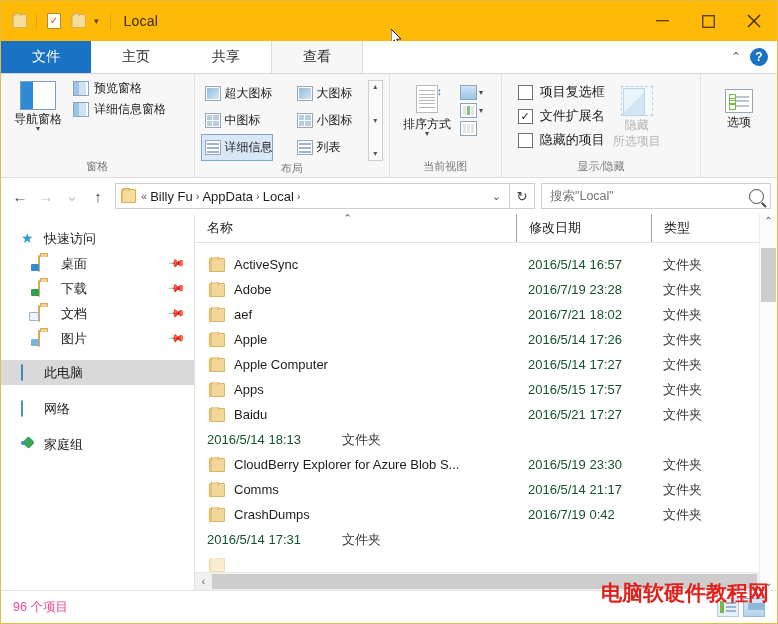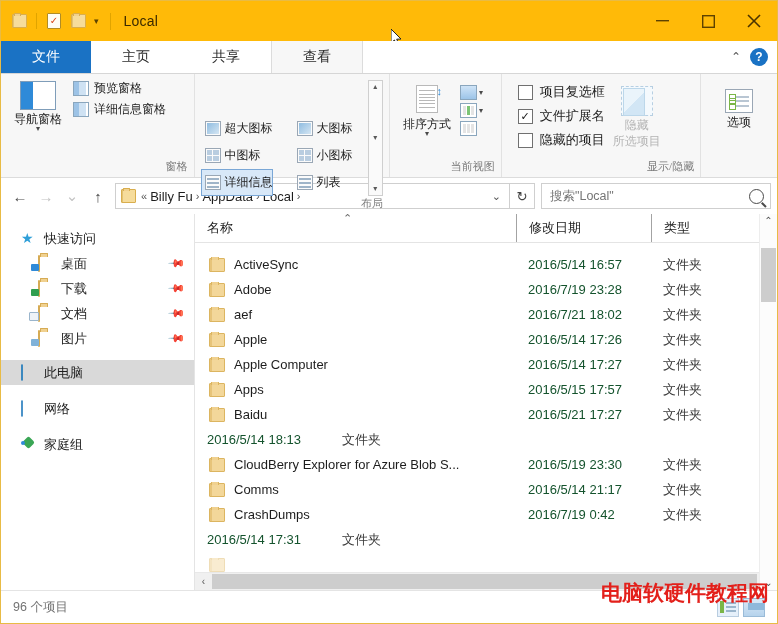--- a/index.html
+++ b/index.html
@@ -42,37 +42,37 @@
   .chevup{color:#5a5a5a;font-size:12px;}
   .helpbtn{width:18px;height:18px;border-radius:50%;background:#1a72c4;color:#fff;font-size:12px;
            display:flex;align-items:center;justify-content:center;font-weight:bold;}
 
   
   .ribbon{height:103px;background:#f7f7f7;border-bottom:1px solid #dcdcdc;display:flex;flex:0 0 auto;
           position:relative;}
   .rgroup{display:flex;flex-direction:column;justify-content:space-between;
           border-right:1px solid #e2e2e2;padding:4px 6px 0 6px;box-sizing:border-box;height:100%;}
   .rgroup-body{display:flex;align-items:flex-start;flex:1;}
-  .rgroup-title{text-align:right;font-size:11px;color:#7a7a7a;padding-bottom:3px;font-family:Liberation Serif, serif;}
+  .rgroup-title{text-align:center;font-size:11px;color:#7a7a7a;padding-bottom:3px;font-family:Liberation Serif, serif;}
   .bigbtn{display:flex;flex-direction:column;align-items:center;justify-content:flex-start;
           width:62px;padding-top:3px;}
   .bigbtn .lbl{font-size:12px;color:#1d1d1d;margin-top:3px;text-align:center;line-height:13px;}
   .bigbtn .lbl.dis{color:#b4b4b4;}
   .dncaret{font-size:8px;color:#4a4a4a;line-height:6px;}
   .navpane-ico{width:34px;height:27px;border:1px solid #7f9db9;background:#fff;display:flex;}
   .navpane-ico i{display:block;width:12px;background:#2f8ad8;}
   .checkrow{display:flex;align-items:center;gap:5px;height:21px;font-size:12px;color:#1d1d1d;}
   .sqico{width:14px;height:13px;border:1px solid #8aa6bd;background:#fff;display:flex;flex-shrink:0;}
   .sqico i{display:block;width:5px;background:#9dc3e6;}
   .sqico i.d{background:#cfe2f3;width:7px;}
   .stacklist{display:flex;flex-direction:column;justify-content:center;padding-left:4px;}
 
   
   .gallery{display:flex;align-items:stretch;}
-  .gal-grid{display:grid;grid-template-columns:repeat(2,minmax(0,1fr));gap:0px 20px;margin-top:35px;}
+  .gal-grid{display:grid;grid-template-columns:repeat(2,minmax(0,1fr));gap:0px 20px;}
   .gal-item{display:flex;align-items:center;gap:4px;height:25px;padding:0 3px;font-size:12px;color:#1d1d1d;
             white-space:nowrap;border:1px solid transparent;}
   .gal-item.sel{border:1px solid #7aa7d6;background:#d8e8f8;}
   .gi-ico{width:16px;height:15px;border:1px solid #9aa7b5;background:#fbfbfb;flex-shrink:0;
           display:grid;grid-template-columns:1fr 1fr;gap:1px;padding:1px;box-sizing:border-box;}
   .gi-ico b{background:#b9cde0;display:block;}
   .gi-ico.big b:nth-child(n+2){display:none;}
   .gi-ico.big{display:block;}
   .gi-ico.big b{width:100%;height:100%;background:linear-gradient(135deg,#8fbce0,#d5e6f3);}
   .gi-ico.lines{display:flex;flex-direction:column;justify-content:space-around;}
@@ -184,21 +184,21 @@
   .vthumb{position:absolute;top:22px;left:0;width:15px;height:54px;background:#cdcdcd;}
   .vsc-wrap{position:relative;flex:1;width:15px;}
   .vsc-btn{font-size:10px;color:#555;line-height:10px;}
   .hscroll{height:17px;flex:0 0 17px;background:#f0f0f0;display:flex;align-items:center;border-top:1px solid #e8e8e8;}
   .hsc-btn{width:17px;text-align:center;font-size:10px;color:#555;}
   .hthumb{flex:1;height:15px;background:#cdcdcd;margin-right:2px;}
 
   
   .statusbar{height:32px;flex:0 0 auto;background:#fff;border-top:1px solid #e4e4e4;display:flex;
              align-items:center;padding:0 12px;position:relative;}
-  .status-text{font-size:12.5px;color:#737373;}
+  .status-text{font-size:12.5px;color:#ec4899;}
   .viewtoggles{margin-left:auto;display:flex;gap:4px;align-items:center;}
   .vt{width:22px;height:19px;border:1px solid #b9cde0;background:#e6f0fa;display:flex;
       flex-direction:column;justify-content:space-evenly;padding:2px;box-sizing:border-box;}
   .vt b{height:2px;background:#9ab5cc;margin-left:6px;position:relative;display:block;}
   .vt b:before{content:"";position:absolute;left:-6px;top:-1px;width:4px;height:4px;background:#7ab648;}
   .vt.thumbs{background:linear-gradient(#dbeaf7,#b6d3ec);border:1px solid #9abbd8;
              display:flex;align-items:flex-end;justify-content:center;padding:0;}
   .vt.thumbs:after{content:"";width:16px;height:7px;background:#8fb9db;margin-bottom:2px;}
   .watermark{position:absolute;right:8px;top:-12px;font-size:21px;color:#e3201b;font-weight:bold;
              letter-spacing:0px;white-space:nowrap;pointer-events:none;

